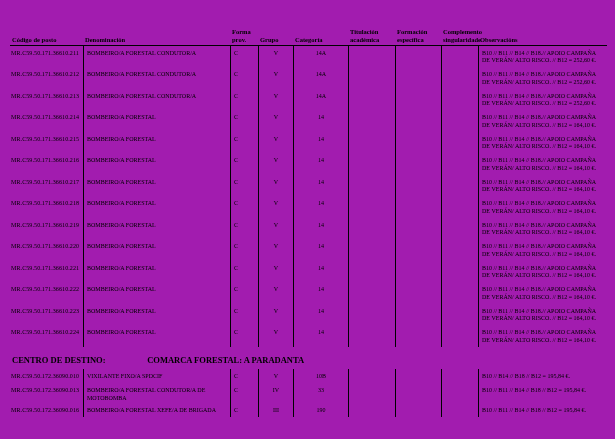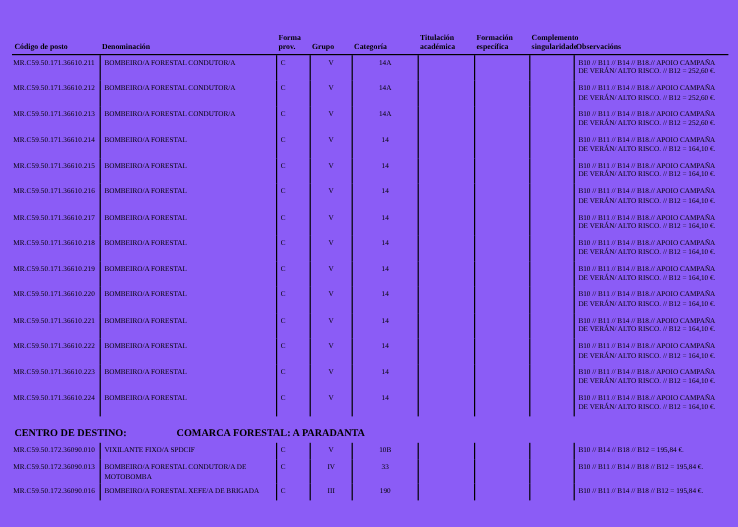--- a/index.html
+++ b/index.html
@@ -1,17 +1,17 @@
 <!DOCTYPE html>
 <html><head>
 <meta charset="utf-8">
 <style>
   html,body{margin:0;padding:0;background:#888;}
   .page{
-    position:relative;width:615px;height:439px;background:#8b5cf6;
+    position:relative;width:615px;height:439px;background:#a21caf;
     font-family:"Liberation Serif", serif;color:#000;overflow:hidden;
     box-sizing:border-box;padding:28px 8px 0 10px;
   }
   .tbl{width:597px;}
   .grid{
     display:grid;
     grid-template-columns:73px 147px 28px 35px 55px 47px 46px 37px 129px;
   }
   .hdr{
     font-weight:bold;font-size:6.5px;line-height:1.2;

